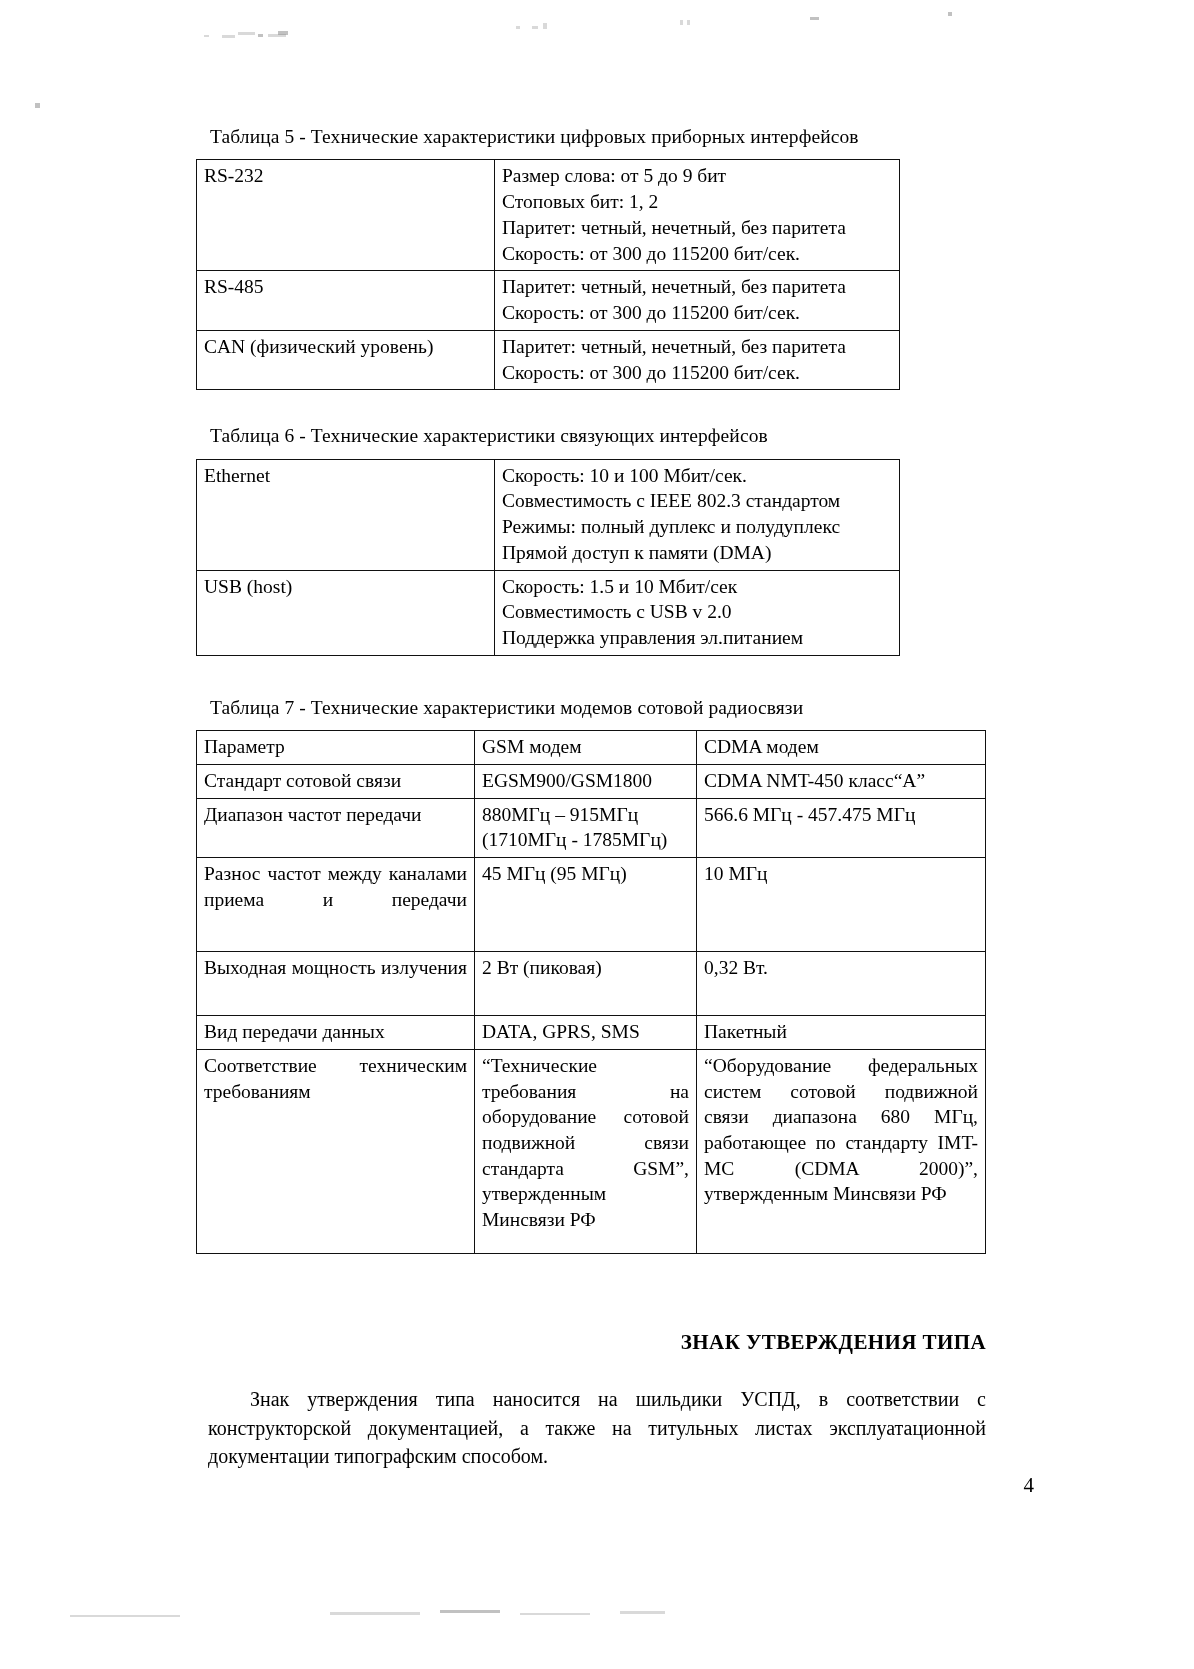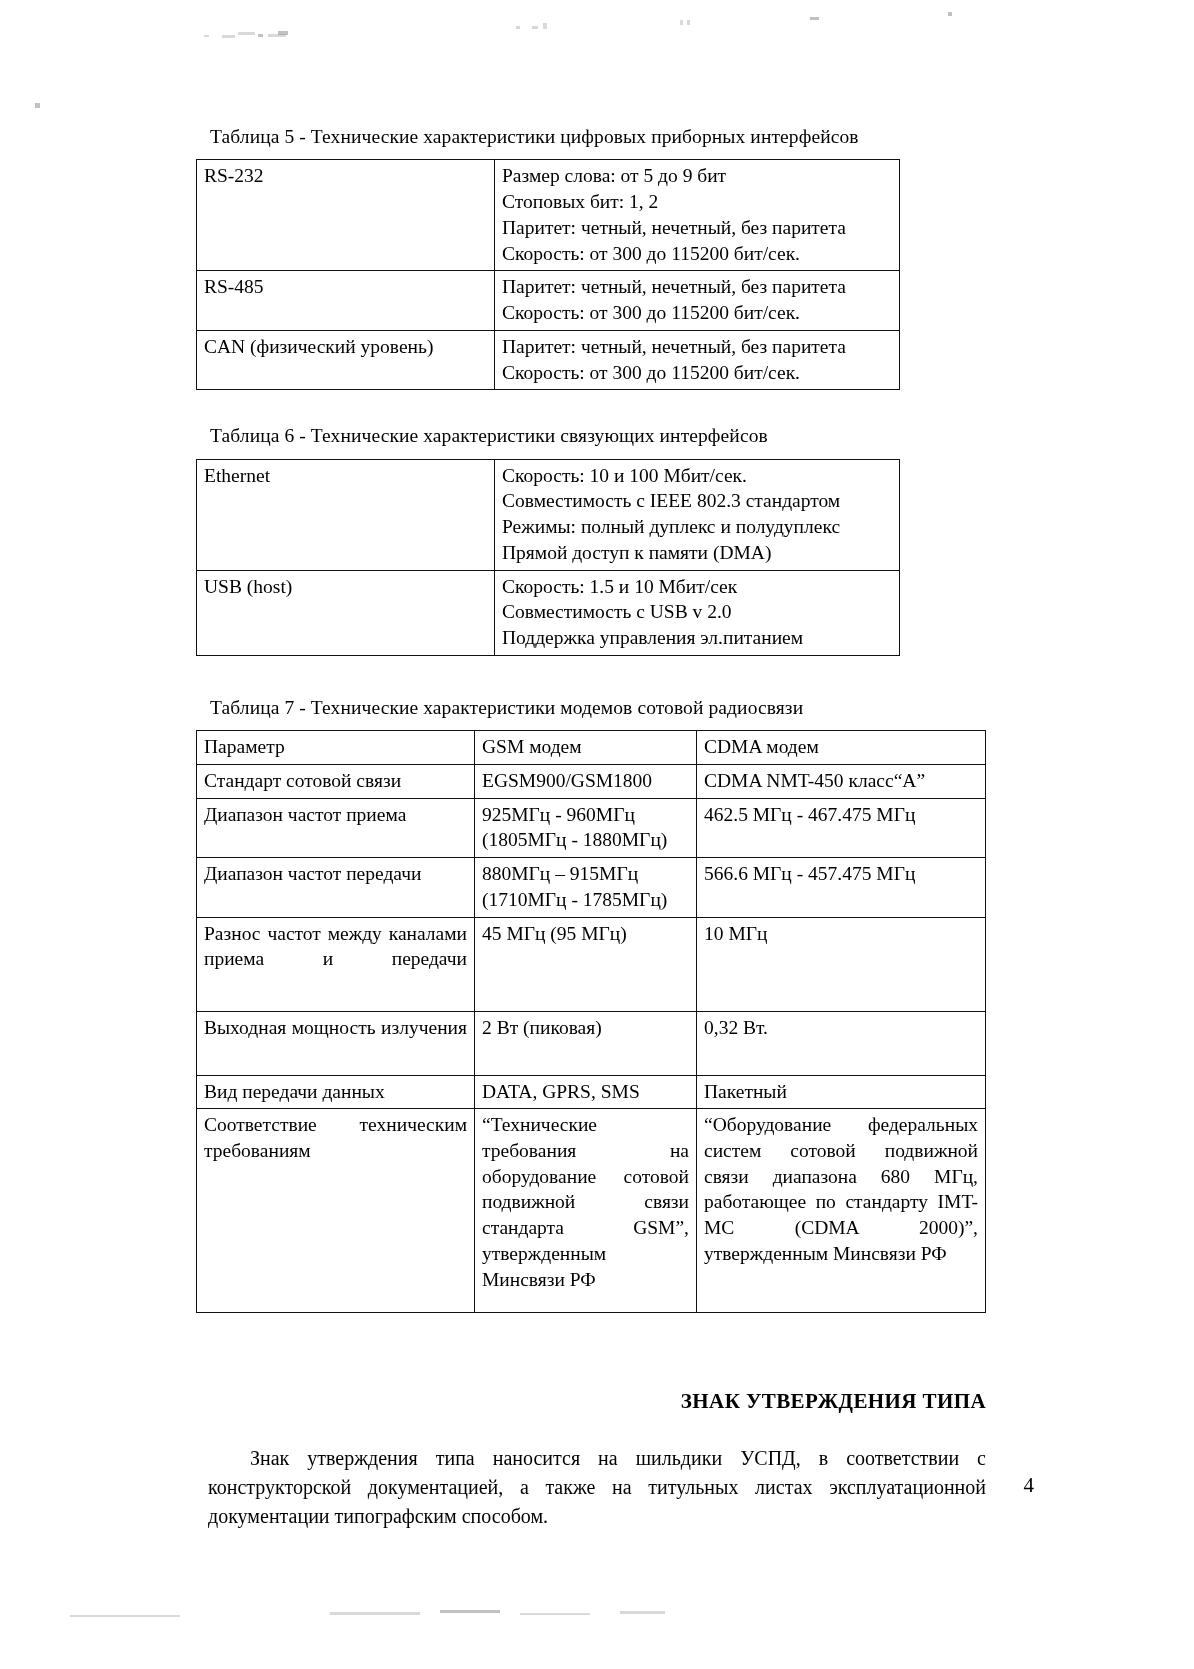--- a/index.html
+++ b/index.html
@@ -216,34 +216,20 @@
                 <div>EGSM900/GSM1800</div>
               </div>
           </td>
           <td>
             <div class="cell-lines">
                 <div>CDMA  NMT-450 класс“A”</div>
               </div>
           </td>
         </tr>
 
-        <tr>
-          <td>Диапазон частот приема</td>
-          <td>
-            <div class="cell-lines">
-              <div>925МГц   -   960МГц</div>
-              <div>(1805МГц - 1880МГц)</div>
-            </div>
-          </td>
-          <td>
-            <div class="cell-lines">
-                <div>462.5 МГц - 467.475 МГц</div>
-              </div>
-          </td>
-        </tr>
 
         <tr>
           <td>Диапазон частот передачи</td>
           <td>
             <div class="cell-lines">
               <div>880МГц  –  915МГц</div>
               <div>(1710МГц - 1785МГц)</div>
             </div>
           </td>
           <td>

